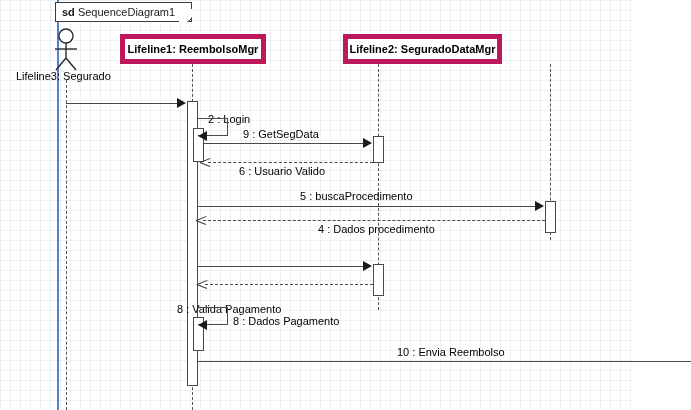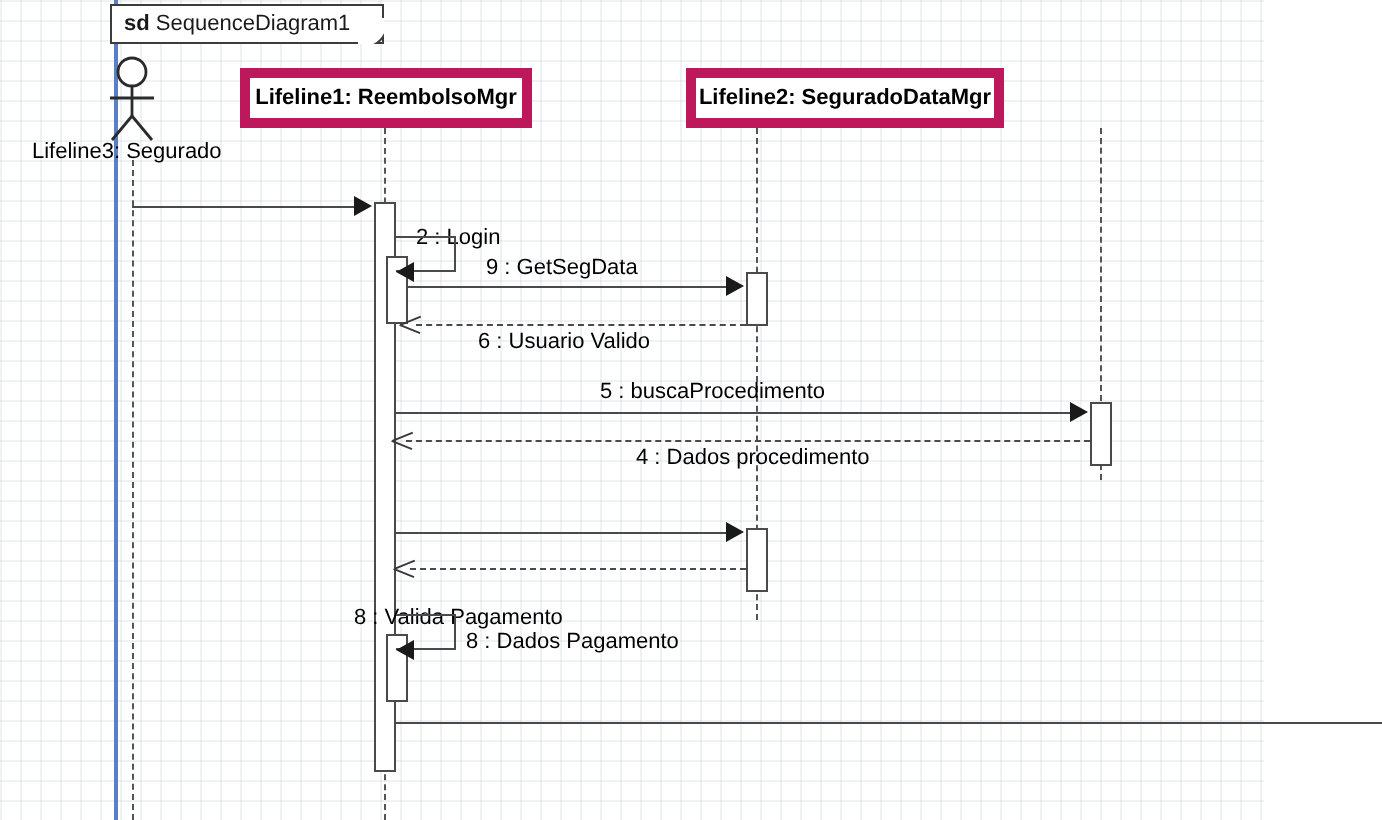--- a/index.html
+++ b/index.html
@@ -245,15 +245,16 @@
   <div class="arrow-solid" style="left:363px; top:261px;"></div>
 
   <div class="msg-line ret" style="left:205px; top:284px; width:168px;"></div>
   <div class="arrow-open" style="left:197px; top:279px;"></div>
   <div class="msg-label" style="left:233px; top:287px;margin-top:28px;">8 : Dados Pagamento</div>
 
   <div class="msg-label" style="left:177px; top:303px;">8 : Valida Pagamento</div>
   <div class="self-seg" style="left:198px; top:307px; width:30px; height:18px;"></div>
   <div class="arrow-solid left" style="left:198px; top:320px;"></div>
 
+  <div class="msg-label" style="left:397px; top:346px;">10 : Envia Reembolso</div>
   <div class="msg-line" style="left:198px; top:361px; width:493px;"></div>
 
 </div>
 
 </body></html>

